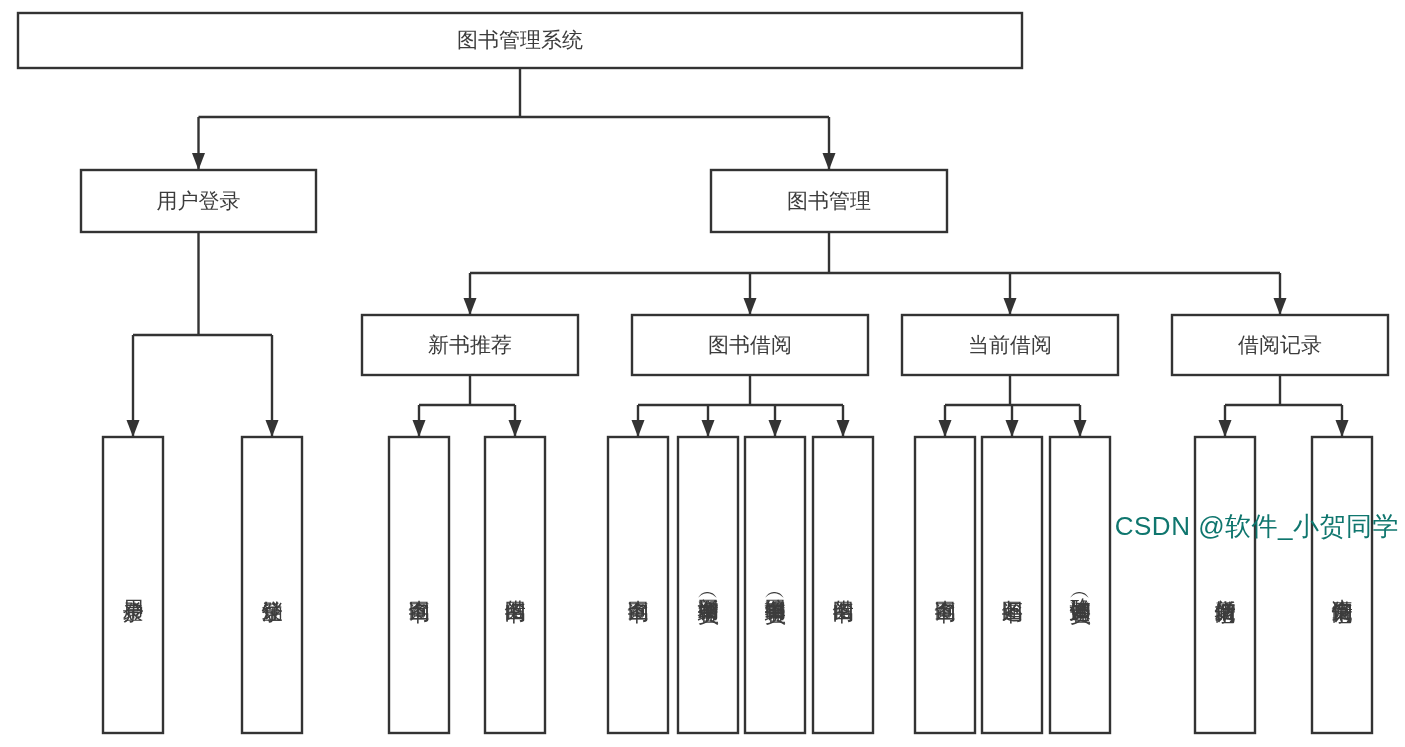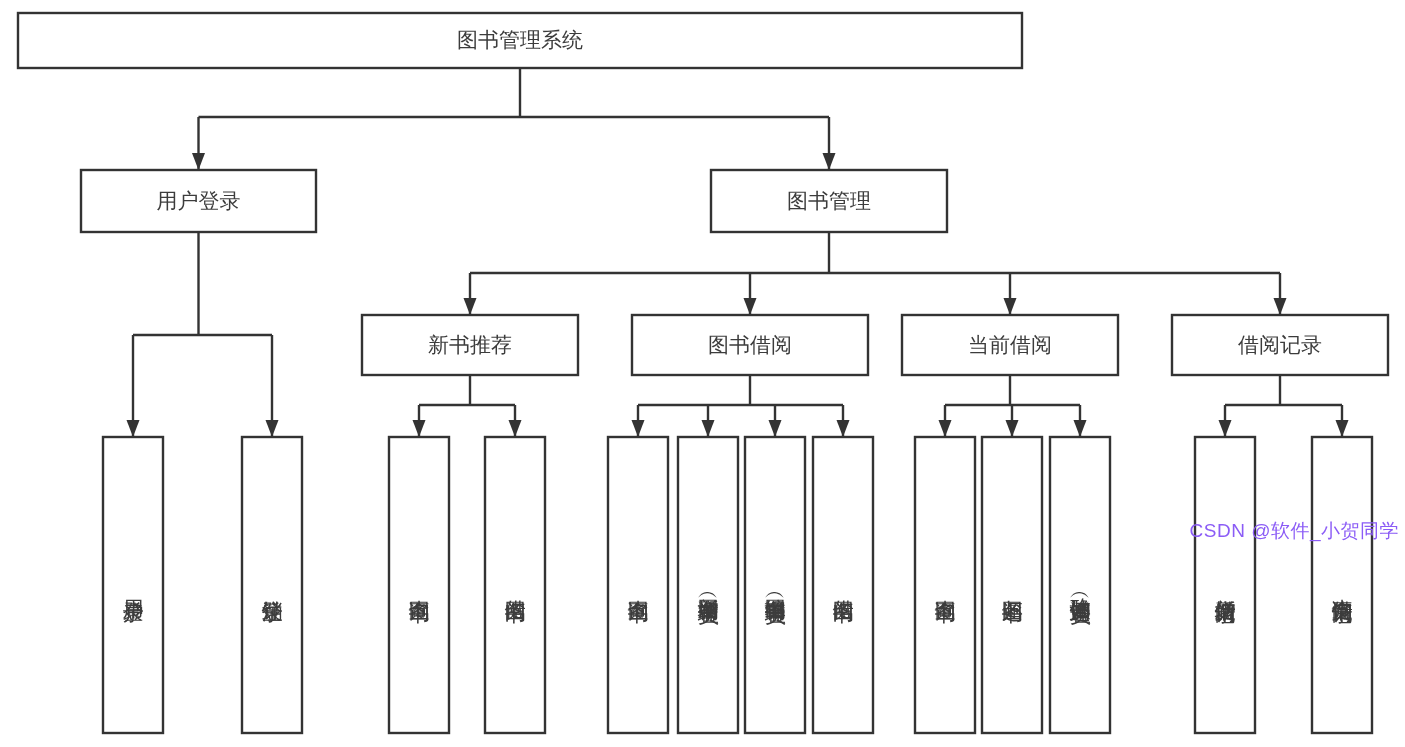--- a/index.html
+++ b/index.html
@@ -63,22 +63,22 @@
     text-align: center;
     letter-spacing: 1px;
     white-space: nowrap;
     pointer-events: none;
   }
   #watermark {
     position: absolute;
     right: 6px;
     bottom: 4px;
     font-family: "Liberation Sans", "DejaVu Sans", sans-serif;
-    font-size: 19px;
-    color: #8b5cf6;
+    font-size: 26px;
+    color: #0f766e;
     letter-spacing: 0.5px;
     white-space: nowrap;
   }
 </style>
 </head>
 <body>
 
 <div id="diagram-root">
   <svg id="tree-svg" viewBox="0 0 1405 747">
     <g id="edges-layer">

